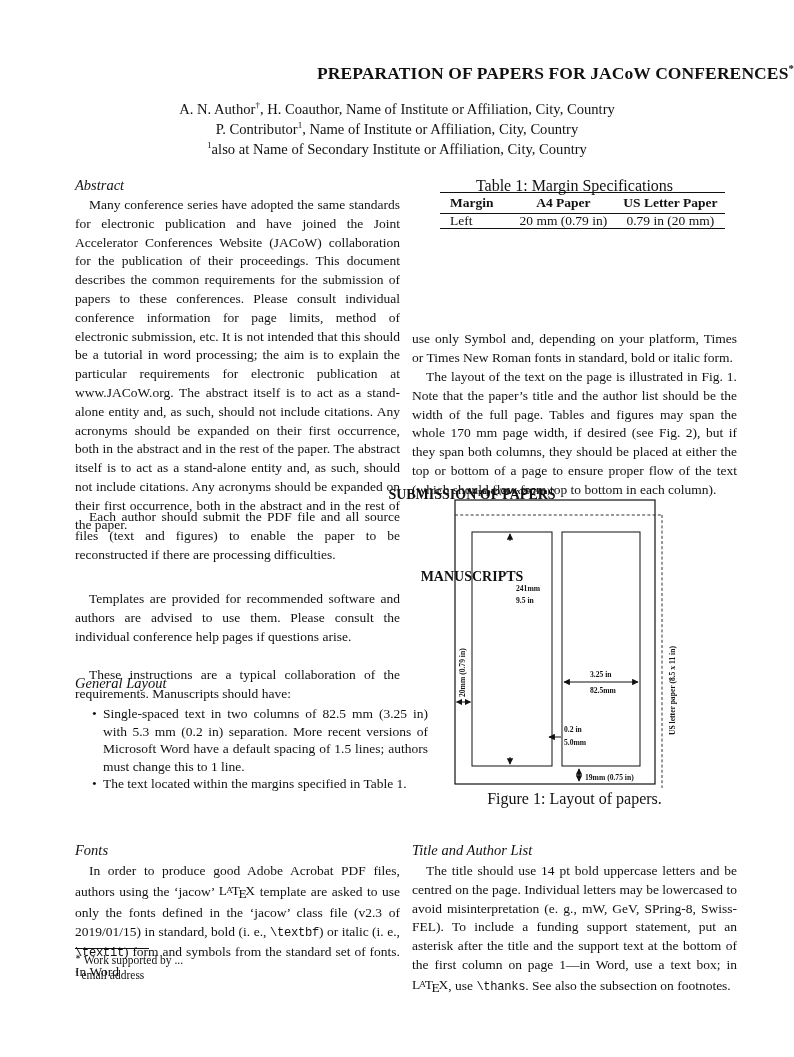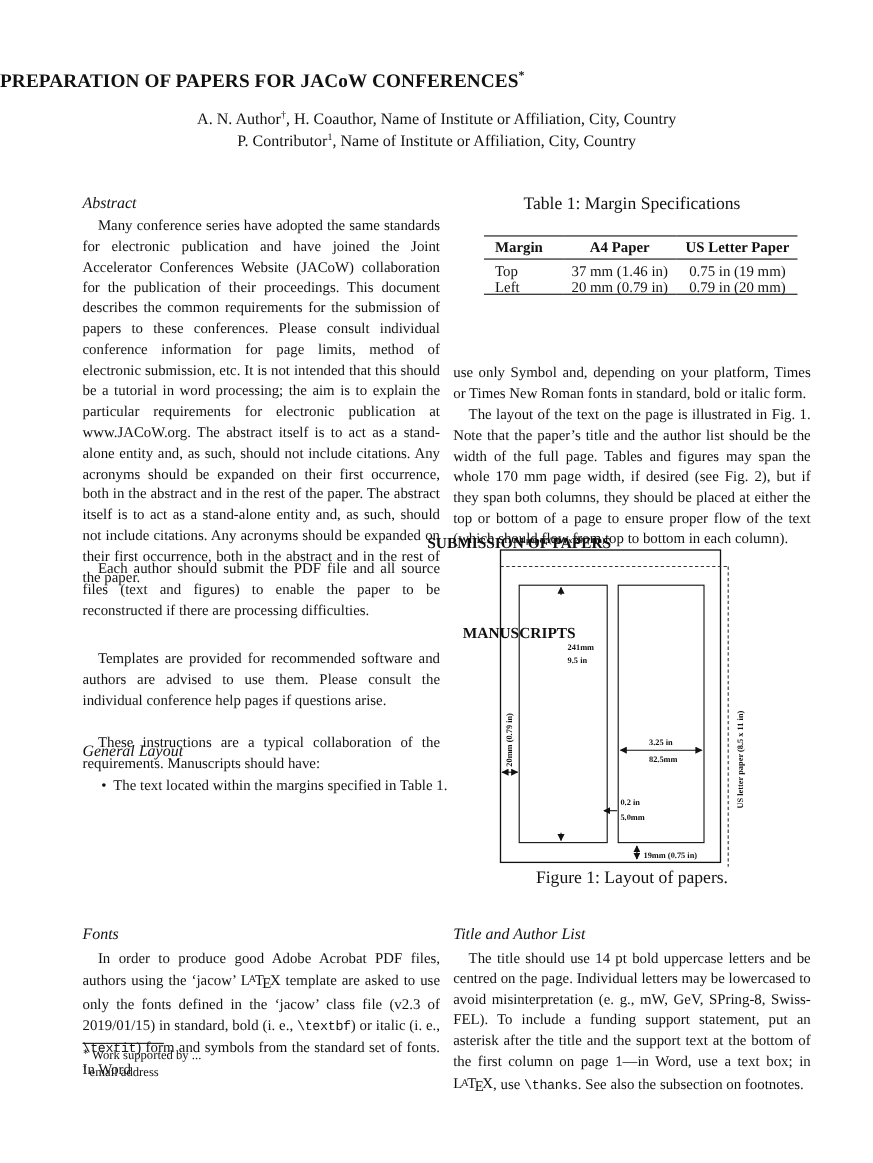--- a/index.html
+++ b/index.html
@@ -4,21 +4,21 @@
 <style>
   html,body{margin:0;padding:0;}
   body{
     width:794px;height:1057px;position:relative;background:#ffffff;
     font-family:"Liberation Serif", serif;color:#111;
     -webkit-font-smoothing:antialiased;overflow:hidden;
   }
   .abs{position:absolute;}
   .lc{left:75px;width:325px;}
   .rc{left:412px;width:325px;}
-  .doc-title{left:0;width:794px;text-align:left;font-weight:bold;font-size:17.5px;letter-spacing:.1px;}
+  .doc-title{left:0;width:794px;text-align:right;font-weight:bold;font-size:17.5px;letter-spacing:.1px;}
   .authors{left:0;width:794px;text-align:center;font-size:14.6px;line-height:20px;}
   p.body{margin:0;font-size:13.5px;line-height:18.8px;text-align:justify;}
   .indent{text-indent:14px;}
   .sec-h{font-weight:bold;font-size:14px;text-align:center;width:100%;}
   .sub-h{font-style:italic;font-size:14.5px;}
   sup{font-size:.62em;line-height:0;}
   .mono{font-family:"Liberation Mono", monospace;font-size:.9em;letter-spacing:-.3px;}
   .latex{white-space:nowrap;}
   .lx-a{font-size:.68em;vertical-align:.28em;margin:0 -.14em 0 -.1em;}
   .lx-e{vertical-align:-.22em;margin:0 -.1em;}
@@ -44,59 +44,56 @@
   .fn-rule{border-top:1px solid #111;width:74px;height:0;}
   .fn{font-size:11.5px;line-height:15px;margin:0;}
 </style>
 </head>
 <body>
 
 <div class="abs doc-title" style="top:63px;">PREPARATION OF PAPERS FOR JACoW CONFERENCES<sup>*</sup></div>
 <div class="abs authors" style="top:99px;">
   <div>A. N. Author<sup>†</sup>, H. Coauthor, Name of Institute or Affiliation, City, Country</div>
   <div>P. Contributor<sup>1</sup>, Name of Institute or Affiliation, City, Country</div>
+  <div><sup>1</sup>also at Name of Secondary Institute or Affiliation, City, Country</div>
 </div>
 
 <div class="abs lc sub-h" style="top:177px;">Abstract</div>
 <p class="abs lc body indent" style="top:196px;">Many conference series have adopted the same standards for electronic publication and have joined the Joint Accelerator Conferences Website (JACoW) collaboration for the publication of their proceedings. This document describes the common requirements for the submission of papers to these conferences. Please consult individual conference information for page limits, method of electronic submission, etc. It is not intended that this should be a tutorial in word processing; the aim is to explain the particular requirements for electronic publication at www.JACoW.org. The abstract itself is to act as a stand-alone entity and, as such, should not include citations. Any acronyms should be expanded on their first occurrence, both in the abstract and in the rest of the paper. The abstract itself is to act as a stand-alone entity and, as such, should not include citations. Any acronyms should be expanded on their first occurrence, both in the abstract and in the rest of the paper.</p>
 
 <div class="abs lc sec-h" style="top:487px;">SUBMISSION OF PAPERS</div>
 <p class="abs lc body indent" style="top:508px;">Each author should submit the PDF file and all source files (text and figures) to enable the paper to be reconstructed if there are processing difficulties.</p>
 
 <div class="abs lc sec-h" style="top:569px;">MANUSCRIPTS</div>
 <p class="abs lc body indent" style="top:590px;font-family:Liberation Serif, serif;">Templates are provided for recommended software and authors are advised to use them. Please consult the individual conference help pages if questions arise.</p>
 
 <div class="abs lc sub-h" style="top:646px;margin-top:29px;">General Layout</div>
 <p class="abs lc body indent" style="top:666px;">These instructions are a typical collaboration of the requirements. Manuscripts should have:</p>
 <ul class="abs lc blt" style="top:705px;">
+  <li>Single-spaced text in two columns of 82.5 mm (3.25 in) with 5.3 mm (0.2 in) separation. More recent versions of Microsoft Word have a default spacing of 1.5 lines; authors must change this to 1 line.</li>
   <li>The text located within the margins specified in Table 1.</li>
 </ul>
 
 <div class="abs lc sub-h" style="top:842px;">Fonts</div>
 <p class="abs lc body indent" style="top:862px;">In order to produce good Adobe Acrobat PDF files, authors using the ‘jacow’ <span class="latex">L<span class="lx-a">A</span>T<span class="lx-e">E</span>X</span> template are asked to use only the fonts defined in the ‘jacow’ class file (v2.3 of 2019/01/15) in standard, bold (i. e., <span class="mono">\textbf</span>) or italic (i. e., <span class="mono">\textit</span>) form and symbols from the standard set of fonts. In Word</p>
 
 <div class="abs lc fn-rule" style="top:948px;"></div>
 <p class="abs lc fn" style="top:953px;"><sup>∗</sup> Work supported by ...</p>
 <p class="abs lc fn" style="top:968px;"><sup>†</sup> email address</p>
 
 <p class="abs rc tab-caption" style="top:177px;">Table 1: Margin Specifications</p>
-<table class="abs spec-table" style="top:214px;left:426px;">
+<table class="abs spec-table" style="top:192px;left:426px;">
   <thead>
     <tr>
       <th>Margin</th>
       <th>A4 Paper</th>
       <th>US Letter Paper</th>
     </tr>
   </thead>
   <tbody>
-    <tr class="first">
-      <td>Top</td>
-      <td>37 mm (1.46 in)</td>
-      <td>0.75 in (19 mm)</td>
-    </tr>
     <tr>
       <td>Left</td>
       <td>20 mm (0.79 in)</td>
       <td>0.79 in (20 mm)</td>
     </tr>
   </tbody>
 </table>
 
 <p class="abs rc body" style="top:330px;">use only Symbol and, depending on your platform, Times or Times New Roman fonts in standard, bold or italic form.</p>
 <p class="abs rc body indent" style="top:368px;">The layout of the text on the page is illustrated in Fig. 1. Note that the paper’s title and the author list should be the width of the full page. Tables and figures may span the whole 170 mm page width, if desired (see Fig. 2), but if they span both columns, they should be placed at either the top or bottom of a page to ensure proper flow of the text (which should flow from top to bottom in each column).</p>

